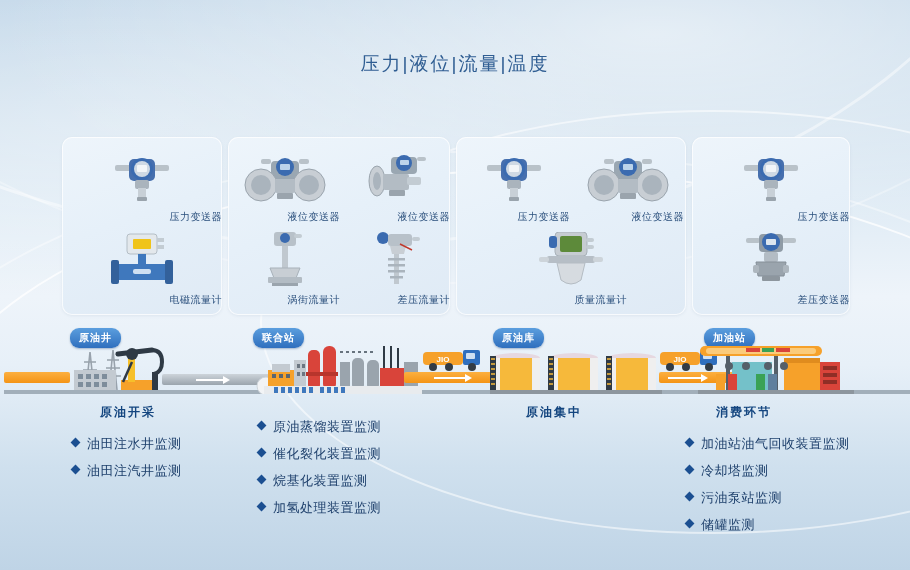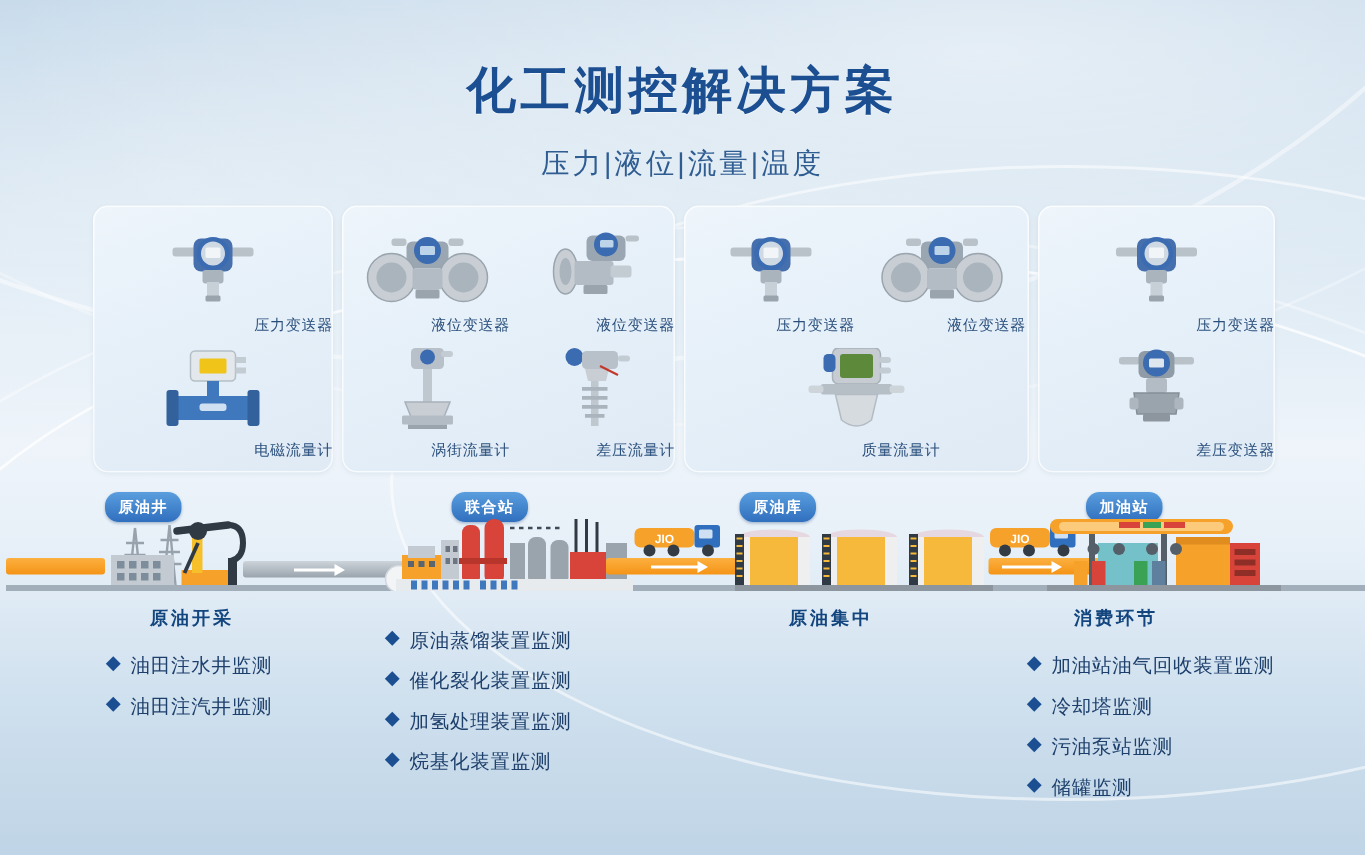--- a/index.html
+++ b/index.html
@@ -99,21 +99,20 @@
 
   <div class="bg"></div>
   <div class="bg-sheen"></div>
   <div class="swoosh sw1"></div>
   <div class="swoosh sw2"></div>
   <div class="swoosh sw3"></div>
   <div class="swoosh sw4"></div>
   <div class="swoosh sw5"></div>
 
   <div class="header">
-    <div class="title">化工测控解决方案</div>
     <div class="subtitle">压力|液位|流量|温度</div>
   </div>
 
   <div class="cards">
 
     <div class="card c1">
       <div class="prod" style="left:0;top:12px;width:160px;">
         <div class="art">
           <svg width="70" height="56" viewBox="0 0 70 56">
             <rect x="8" y="16" width="16" height="6" rx="2" fill="#b9c2c9"></rect>
@@ -331,21 +330,21 @@
       <path d="M52 8 L86 4" stroke="#2f3a45" stroke-width="5" stroke-linecap="round"></path>
       <circle cx="66" cy="8" r="6" fill="#2f3a45"></circle>
       <path d="M86 4 q10 0 10 12 q0 10 -8 12" stroke="#2f3a45" stroke-width="4" fill="none"></path>
       <rect x="86" y="26" width="6" height="18" fill="#2f3a45"></rect>
     </svg>
 
     <div class="pipe pipe-grey" style="left:158px;top:56px;width:120px;"></div>
     <div class="arrow-w" style="left:192px;top:61px;width:28px;"></div>
     <div class="arrow-head" style="left:219px;top:58px;"></div>
 
-    <div class="badge" style="left:249px;top:10px;margin-left:48px;">联合站</div>
+    <div class="badge" style="left:249px;top:10px;">联合站</div>
 
     <svg style="position:absolute;left:240px;top:24px;" width="200" height="52" viewBox="0 0 200 52">
       <ellipse cx="22" cy="44" rx="9" ry="9" fill="#f2f4f6" stroke="#cfd6dc"></ellipse>
       <ellipse cx="40" cy="44" rx="9" ry="9" fill="#f2f4f6" stroke="#cfd6dc"></ellipse>
       <rect x="24" y="28" width="26" height="20" fill="#f6a12a"></rect>
       <rect x="28" y="22" width="18" height="8" fill="#c3cad1"></rect>
       <rect x="28" y="32" width="4" height="4" fill="#5a6570"></rect>
         <rect x="35" y="32" width="4" height="4" fill="#5a6570"></rect>
       <rect x="42" y="32" width="4" height="4" fill="#5a6570"></rect>
       <rect x="50" y="18" width="12" height="30" fill="#c3cad1"></rect>
@@ -428,21 +427,21 @@
     <svg style="position:absolute;left:655px;top:30px;" width="66" height="24" viewBox="0 0 66 24">
       <rect x="1" y="4" width="40" height="13" rx="4" fill="#f6a12a"></rect>
       <rect x="41" y="2" width="17" height="15" rx="2" fill="#2f6fbe"></rect>
       <rect x="44" y="5" width="9" height="6" rx="1" fill="#cfe0f2"></rect>
       <text x="21" y="14" font-size="8" fill="#ffffff" text-anchor="middle" font-family="Liberation Sans, sans-serif" font-weight="bold">JIO</text>
       <circle cx="11" cy="19" r="4" fill="#333c45"></circle>
         <circle cx="27" cy="19" r="4" fill="#333c45"></circle>
       <circle cx="50" cy="19" r="4" fill="#333c45"></circle>
     </svg>
 
-    <div class="badge" style="left:700px;top:10px;margin-left:20px;">加油站</div>
+    <div class="badge" style="left:700px;top:10px;">加油站</div>
 
     <svg style="position:absolute;left:694px;top:26px;" width="156" height="50" viewBox="0 0 156 50">
       <rect x="2" y="2" width="122" height="10" rx="5" fill="#f6a12a"></rect>
       <rect x="8" y="4" width="110" height="6" rx="3" fill="#fbcb7b"></rect>
       <rect x="48" y="4" width="14" height="4" fill="#d9443a"></rect>
       <rect x="64" y="4" width="12" height="4" fill="#3aa255"></rect>
       <rect x="78" y="4" width="14" height="4" fill="#d9443a"></rect>
       <rect x="28" y="12" width="4" height="34" fill="#555f69"></rect>
       <rect x="76" y="12" width="4" height="34" fill="#555f69"></rect>
       <rect x="34" y="18" width="40" height="28" fill="#74c1c9"></rect>
@@ -485,25 +484,25 @@
         <div class="bullet">
           <span class="dia"></span>
           <span class="btxt">原油蒸馏装置监测</span>
         </div>
         <div class="bullet">
           <span class="dia"></span>
           <span class="btxt">催化裂化装置监测</span>
         </div>
         <div class="bullet">
           <span class="dia"></span>
+          <span class="btxt">烷基化装置监测</span>
+        </div>
+        <div class="bullet">
+          <span class="dia"></span>
           <span class="btxt">加氢处理装置监测</span>
-        </div>
-        <div class="bullet">
-          <span class="dia"></span>
-          <span class="btxt">烷基化装置监测</span>
         </div>
       </div>
     </div>
 
     <div class="stage s3">
       <div class="stage-title">原油集中</div>
     </div>
 
     <div class="stage s4">
       <div class="stage-title">消费环节</div>

